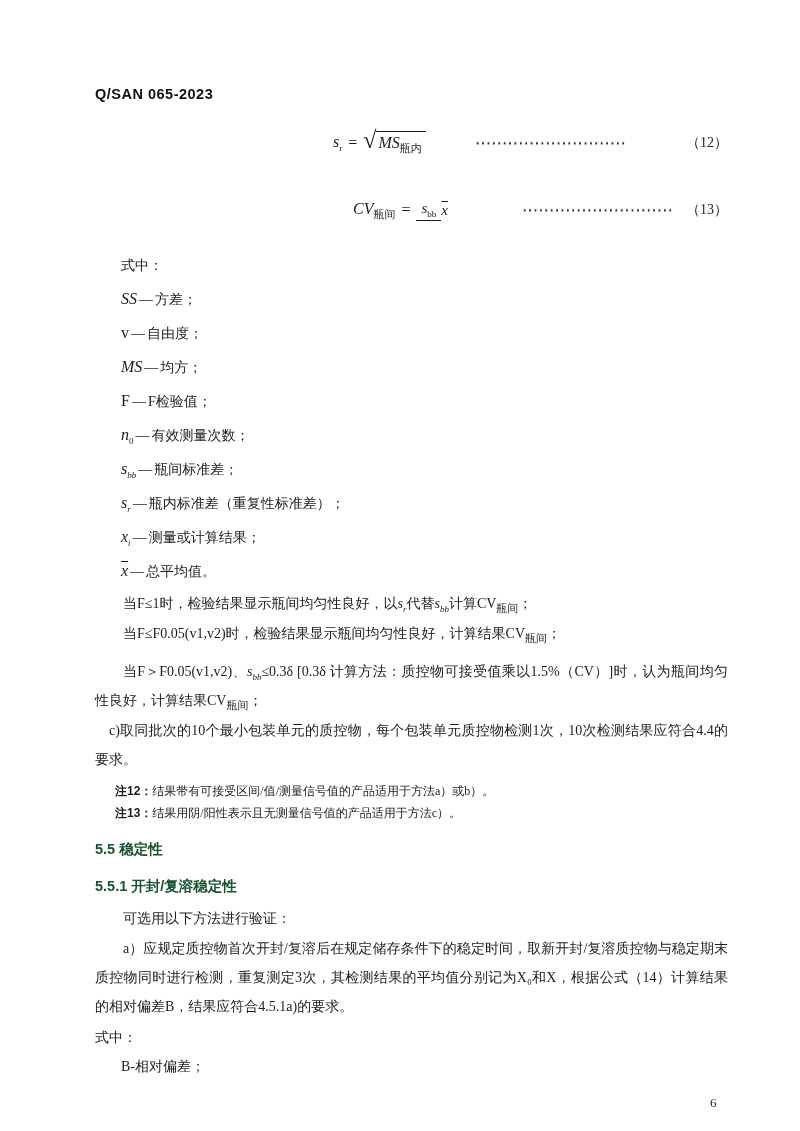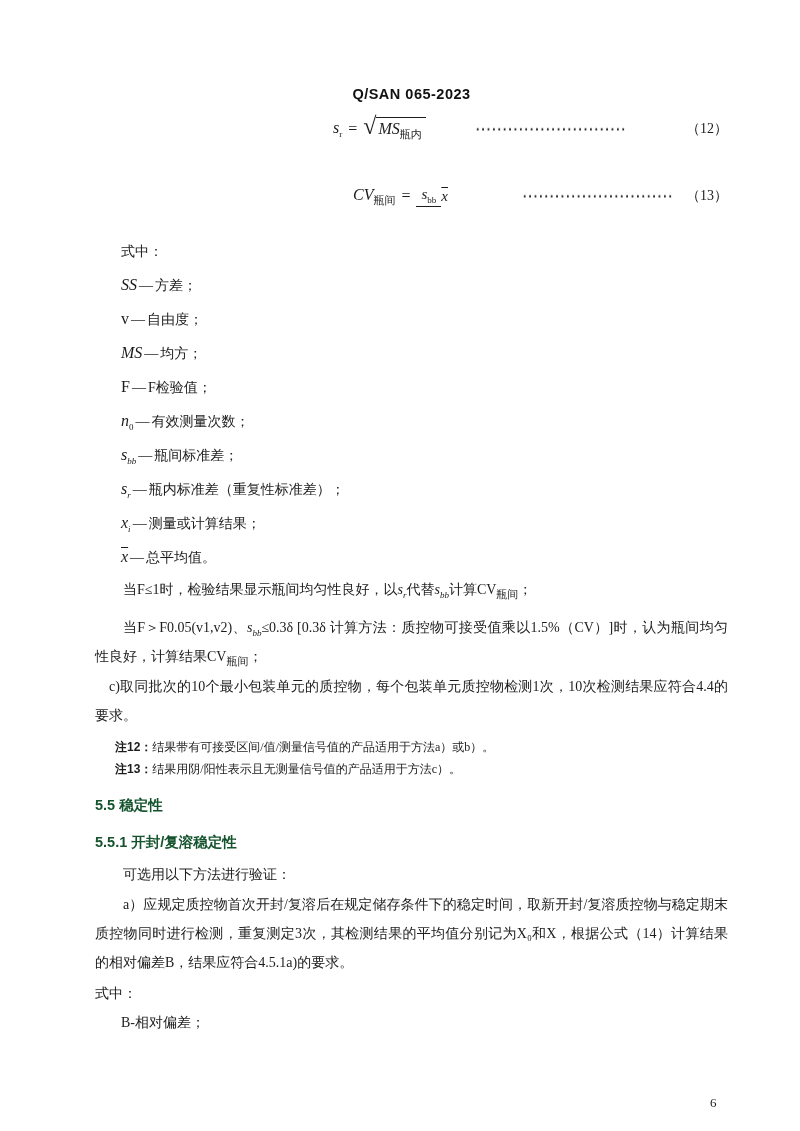--- a/index.html
+++ b/index.html
@@ -6,38 +6,38 @@
   html,body { width:800px; height:1131px; background:#ffffff; overflow:hidden; }
   .page {
     position:relative; width:800px; height:1131px; background:#fff;
     font-family:"Liberation Serif","DejaVu Serif",serif;
     color:#1c1c1c; font-size:14px;
   }
   .content { padding:86px 72px 0 95px; }
 
   
   .doc-header {
-    text-align:center; font-family:"Liberation Sans","DejaVu Sans",sans-serif;
+    text-align:left; font-family:"Liberation Sans","DejaVu Sans",sans-serif;
     font-weight:bold; font-size:14.5px; letter-spacing:0.5px; color:#111;
   }
 
   
   .mi { font-family:"Liberation Serif","DejaVu Serif",serif; font-style:italic; }
   sub { font-size:9px; line-height:1; }
   sub.lat { font-style:italic; }
   .cjk-sub { font-size:11px; font-style:normal; }
 
   .eq-row { display:flex; align-items:center; }
   .eq-number { width:48px; text-align:right; font-size:14px; white-space:nowrap; }
   .leader {
     width:152px; height:5px; margin-left:auto; margin-right:6px; align-self:center;
     background-image:radial-gradient(circle,#1a1a1a 1.05px,transparent 1.3px);
     background-size:5.4px 5.4px; background-position:left center; background-repeat:repeat-x;
   }
-  .eq12-row { margin-top:6px; height:42px;gap:47px; }
+  .eq12-row { margin-top:20px; height:42px;gap:47px; }
   .eq12-row .eq-formula { margin-left:238px; font-size:16px; display:inline-flex; align-items:center; }
   .eq-op { padding:0 6px; }
   .sqrt { display:inline-flex; align-items:flex-start; }
   .sqrt .sign { font-size:24px; line-height:1; font-style:normal; transform:translateY(-3px); }
   .sqrt .radicand { border-top:1.5px solid #1c1c1c; padding:2px 4px 0 2px; }
 
   .eq13-row { margin-top:16px; height:60px; }
   .eq13-row .eq-formula { margin-left:258px; font-size:16px; display:inline-flex; align-items:center; }
   .frac { display:inline-flex; flex-direction:row; align-items:center; line-height:1.25; font-size:15px; }
   .frac .fnum { border-bottom:1.4px solid #1c1c1c; padding:0 5px 1px; }
@@ -119,20 +119,21 @@
       <div class="where-item"><span class="sym plain">F</span><sub class="lat"></sub><span class="dash">—</span><span>F检验值；</span></div>
       <div class="where-item"><span class="sym mi">n</span><sub>0</sub><span class="dash">—</span><span>有效测量次数；</span></div>
       <div class="where-item"><span class="sym mi">s</span><sub class="lat">bb</sub><span class="dash">—</span><span>瓶间标准差；</span></div>
       <div class="where-item"><span class="sym mi">s</span><sub class="lat">r</sub><span class="dash">—</span><span>瓶内标准差（重复性标准差）；</span></div>
       <div class="where-item"><span class="sym mi">x</span><sub class="lat">i</sub><span class="dash">—</span><span>测量或计算结果；</span></div>
       <div class="where-item"><span class="sym mi overbar">x</span><sub class="lat"></sub><span class="dash">—</span><span>总平均值。</span></div>
     </div>
 
     <p class="body-para"><span>当F≤1时，检验结果显示瓶间均匀性良好，以</span><span class="mi">s</span><sub class="lat">r</sub><span>代替</span><span class="mi">s</span><sub class="lat">bb</sub><span>计算CV</span><sub class="cjk-sub">瓶间</sub><span>；</span></p>
 
+    <p class="body-para"><span>当F≤F0.05(v1,v2)时，检验结果显示瓶间均匀性良好，计算结果CV</span><sub class="cjk-sub">瓶间</sub><span>；</span></p>
 
     <p class="body-para gap-top"><span>当F＞F0.05(v1,v2)、</span><span class="mi">s</span><sub class="lat">bb</sub><span>≤0.3δ [0.3δ 计算方法：质控物可接受值乘以1.5%（CV）]时，认为瓶间均匀性良好，计算结果CV</span><sub class="cjk-sub">瓶间</sub><span>；</span></p>
 
 
     <p class="body-para c-para">c)取同批次的10个最小包装单元的质控物，每个包装单元质控物检测1次，10次检测结果应符合4.4的要求。</p>
 
     <div class="note-block">
       <div class="note-line"><span class="note-label">注12：</span><span>结果带有可接受区间/值/测量信号值的产品适用于方法a）或b）。</span></div>
       <div class="note-line"><span class="note-label">注13：</span><span>结果用阴/阳性表示且无测量信号值的产品适用于方法c）。</span></div>
     </div>

